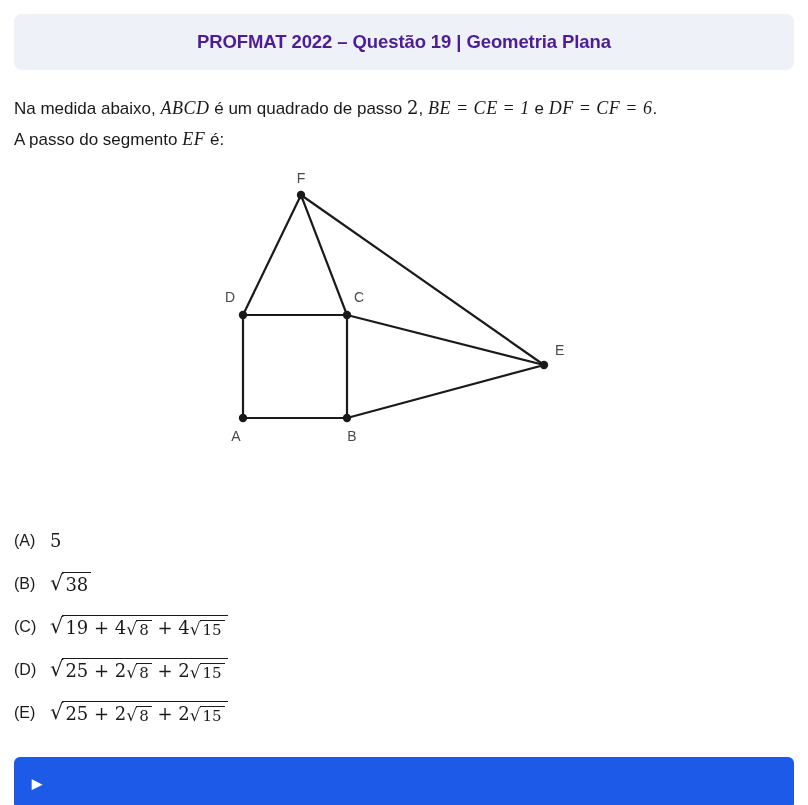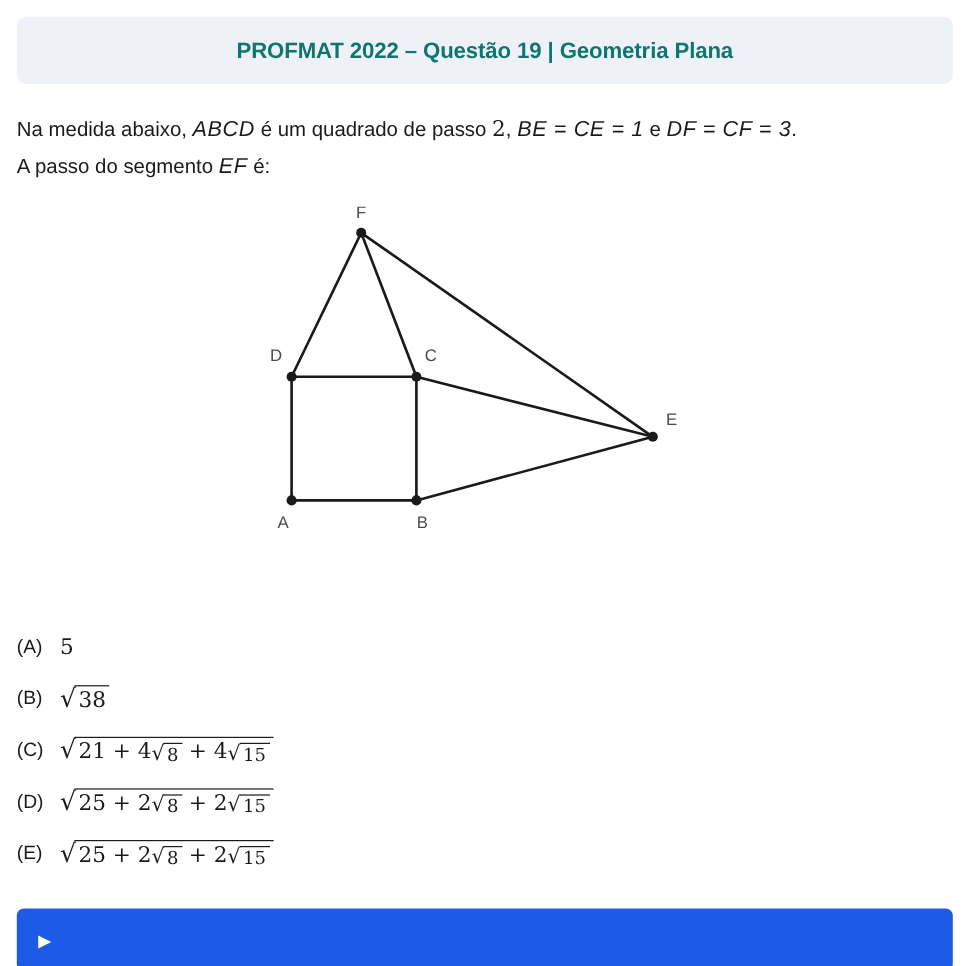--- a/index.html
+++ b/index.html
@@ -25,31 +25,31 @@
     background: #eef1f7;
     border-radius: 8px;
     height: 56px;
     display: flex;
     align-items: center;
     justify-content: center;
   }
   .header-title {
     font-size: 18.5px;
     font-weight: bold;
-    color: #0f766e;
+    color: #4c1d95;
     letter-spacing: -0.1px;
   }
   .statement {
     margin: 22px 14px 0 14px;
     font-size: 17px;
     line-height: 31px;
     color: #1a1a1a;
   }
   .mathit {
-    font-family: Liberation Sans, sans-serif;
+    font-family: Liberation Serif, serif;
     font-style: italic;
     font-size: 18px;
     letter-spacing: 0.5px;
   }
   .mathnum {
     font-family: "DejaVu Serif", serif;
     font-style: normal;
     font-size: 18px;
   }
   .figure-wrap {
@@ -142,21 +142,21 @@
     <div class="header-title">PROFMAT 2022 – Questão 19 | Geometria Plana</div>
   </div>
 
   <div class="statement">
     <span>Na medida abaixo,</span>
     <span class="mathit">ABCD</span>
     <span>é um quadrado de passo</span>
     <span class="mathnum">2</span><span>,</span>
     <span class="mathit">BE = CE = 1</span>
     <span>e</span>
-    <span class="mathit">DF = CF = 3</span><span>.</span>
+    <span class="mathit">DF = CF = 6</span><span>.</span>
     <br>
     <span>A passo do segmento</span>
     <span class="mathit">EF</span>
     <span>é:</span>
   </div>
 
   <div class="figure-wrap">
     <svg width="600" height="330" viewBox="0 0 600 330">
 
       <line x1="256" y1="462" x2="256" y2="462" stroke="#1a1a1a"></line>
@@ -202,21 +202,21 @@
           <span class="rad-content">38</span>
         </span>
       </span>
     </div>
 
     <div class="option-row">
       <span class="option-label">(C)</span>
       <span class="option-body">
         <span class="radical">
           <span class="sign">√</span>
-          <span class="rad-content"><span>21 + 4</span><span class="radical small">
+          <span class="rad-content"><span>19 + 4</span><span class="radical small">
                 <span class="sign">√</span>
                 <span class="rad-content">8</span>
               </span><span> + 4</span><span class="radical small">
                 <span class="sign">√</span>
                 <span class="rad-content">15</span>
               </span></span>
         </span>
       </span>
     </div>
 

